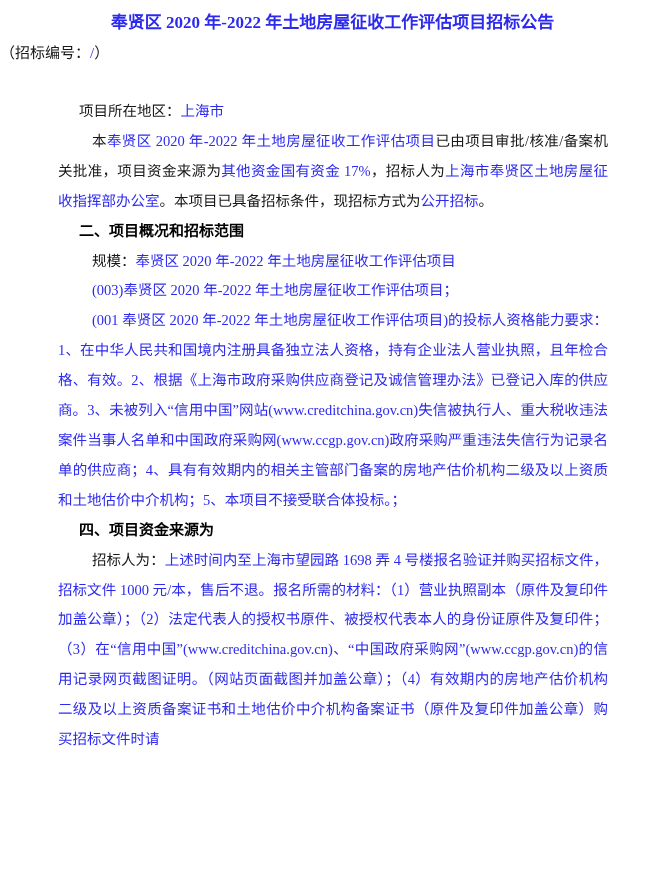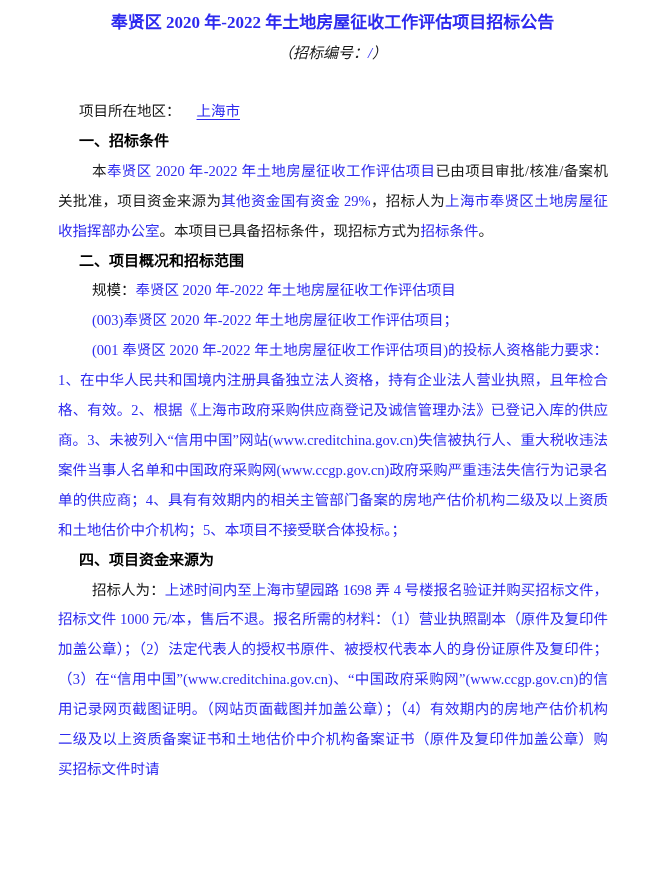--- a/index.html
+++ b/index.html
@@ -12,25 +12,23 @@
   }
   .title{
     padding-top:9px;
     text-align:center;
     font-size:17px;
     font-weight:bold;
     color:var(--blue,#2d2aef);
     line-height:27px;
   }
   .subtitle{
-    text-align:center;
     font-size:15px;
     line-height:27px;
     margin-top:4px;
-    font-style:italic;
   }
   .gap{height:30px;}
   .doc-body{
     padding:0 57px 0 58px;
     font-size:14.5px;
     line-height:29.9px;
   }
   .heading{
     font-size:15px;
     font-weight:bold;
@@ -38,41 +36,40 @@
     padding-left:21px;
   }
   .hang{padding-left:21px;}
   .indent{padding-left:34px;}
   .para{
     text-indent:34px;
     text-align:justify;
   }
   .seg{color:inherit;}
   .seg.blue{color:var(--blue,#2d2aef);}
-  .seg.ul{text-decoration:underline;text-underline-offset:3px;margin-left:16px;}
+  .seg.ul{text-underline-offset:3px;}
   .seg.it{font-style:italic;}
 </style>
 </head>
 <body>
 
 <div class="page">
 
   <div class="title">奉贤区 2020 年-2022 年土地房屋征收工作评估项目招标公告</div>
 
   <div class="subtitle"><span class="seg">（招标编号：</span><span class="seg blue">/</span><span class="seg">）</span></div>
 
   <div class="gap"></div>
 
   <div class="doc-body">
 
     <div class="line hang"><span class="seg">项目所在地区：</span><span class="seg blue ul">上海市</span></div>
 
-    <div class="heading">一、招标条件</div>
 
-    <div class="para"><span class="seg">本</span><span class="seg blue">奉贤区 2020 年-2022 年土地房屋征收工作评估项目</span><span class="seg">已由项目审批/核准/备案机关批准，项目资金来源为</span><span class="seg blue">其他资金国有资金 29%</span><span class="seg">，招标人为</span><span class="seg blue">上海市奉贤区土地房屋征收指挥部办公室</span><span class="seg">。本项目已具备招标条件，现招标方式为</span><span class="seg blue">招标条件</span><span class="seg">。</span></div>
+    <div class="para"><span class="seg">本</span><span class="seg blue">奉贤区 2020 年-2022 年土地房屋征收工作评估项目</span><span class="seg">已由项目审批/核准/备案机关批准，项目资金来源为</span><span class="seg blue">其他资金国有资金 17%</span><span class="seg">，招标人为</span><span class="seg blue">上海市奉贤区土地房屋征收指挥部办公室</span><span class="seg">。本项目已具备招标条件，现招标方式为</span><span class="seg blue">公开招标</span><span class="seg">。</span></div>
 
     <div class="heading">二、项目概况和招标范围</div>
 
     <div class="line indent"><span class="seg">规模：</span><span class="seg blue">奉贤区 2020 年-2022 年土地房屋征收工作评估项目</span></div>
 
 
     <div class="line indent"><span class="seg blue">(003)奉贤区 2020 年-2022 年土地房屋征收工作评估项目；</span></div>
 
 
     <div class="para"><span class="seg blue">(001 奉贤区 2020 年-2022 年土地房屋征收工作评估项目)的投标人资格能力要求：1、在中华人民共和国境内注册具备独立法人资格，持有企业法人营业执照，且年检合格、有效。2、根据《上海市政府采购供应商登记及诚信管理办法》已登记入库的供应商。3、未被列入“信用中国”网站(www.creditchina.gov.cn)失信被执行人、重大税收违法案件当事人名单和中国政府采购网(www.ccgp.gov.cn)政府采购严重违法失信行为记录名单的供应商；4、具有有效期内的相关主管部门备案的房地产估价机构二级及以上资质和土地估价中介机构；5、本项目不接受联合体投标。；</span></div>

